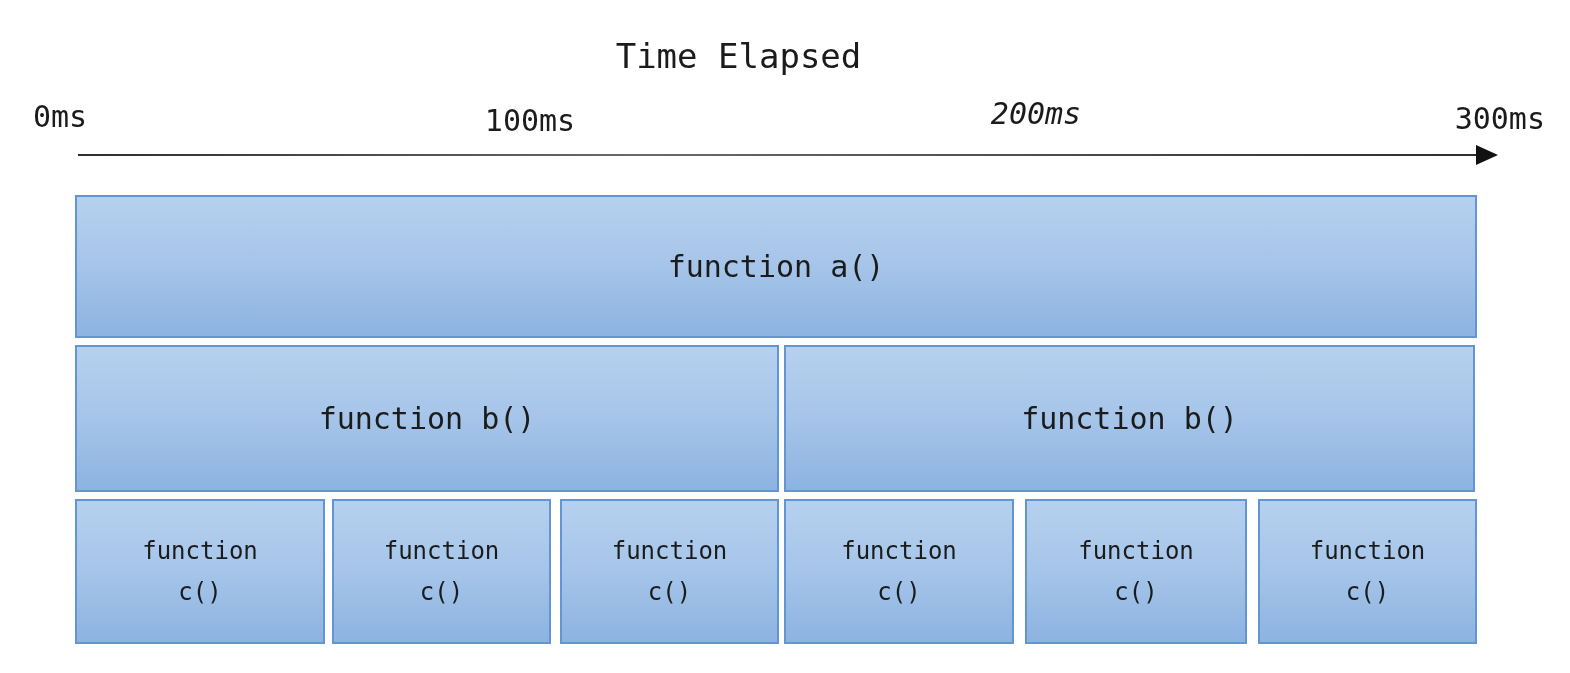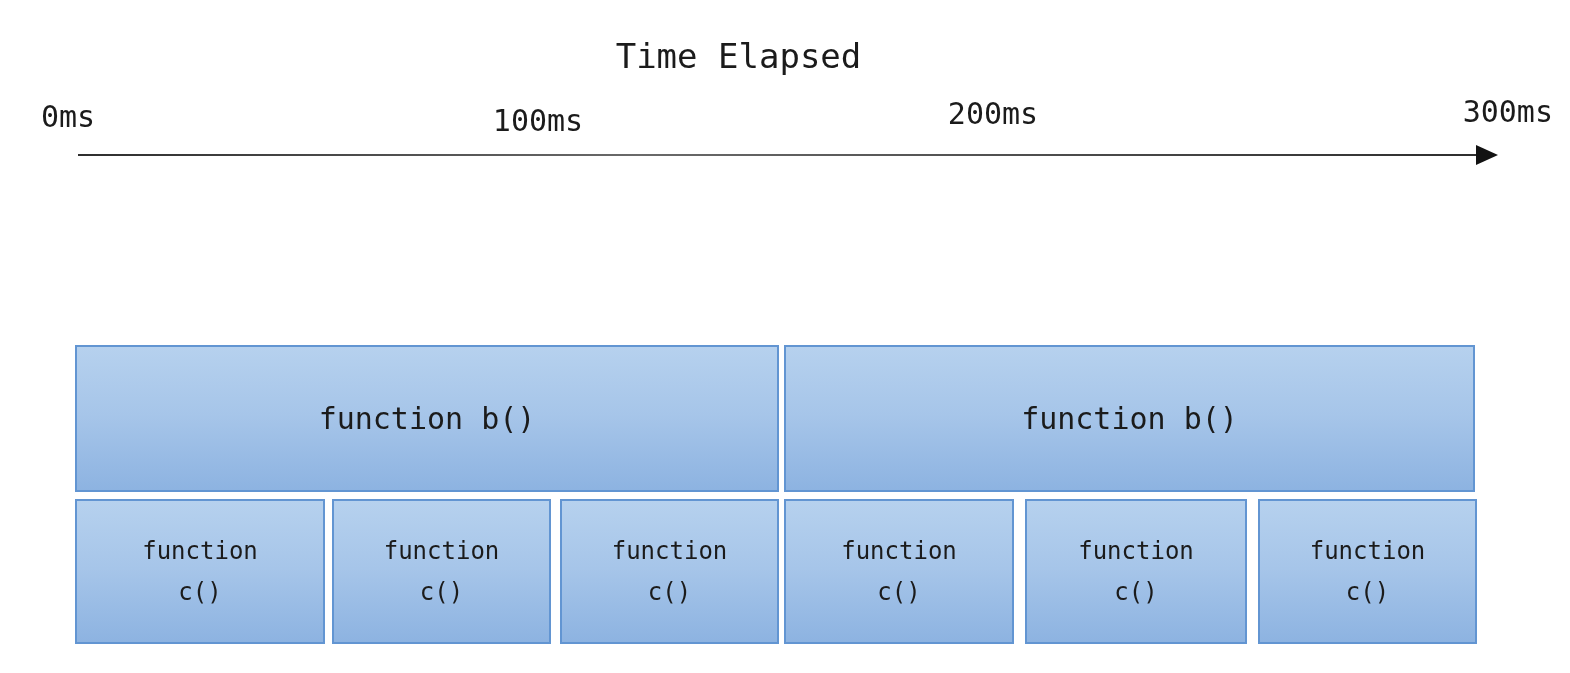--- a/index.html
+++ b/index.html
@@ -23,26 +23,25 @@
     left: 0;
     width: 1477px;
     text-align: center;
     font-size: 34px;
     white-space: nowrap;
   }
   .tick {
     position: absolute;
     font-size: 30px;
     white-space: nowrap;
-    margin-left: 8px;
   }
   .tick-0   { left: 33px;  top: 99px; }
   .tick-100 { left: 530px; top: 103px; transform: translateX(-50%); }
-  .tick-200 { left: 985px; top: 96px; transform: translateX(-50%); }
-  .tick-300 { left: 1545px; top: 94px; transform: translateX(-100%); }
+  .tick-200 { left: 1036px; top: 96px; transform: translateX(-50%); font-style: italic; }
+  .tick-300 { left: 1545px; top: 101px; transform: translateX(-100%); }
   .axis-line {
     position: absolute;
     left: 78px;
     top: 154px;
     width: 1400px;
     height: 2px;
     background: linear-gradient(90deg, #2e2e2e, #6a6a6a 40%, #2e2e2e);
   }
   .axis-arrowhead {
     position: absolute;
@@ -87,20 +86,23 @@
 
   <div>
     <span class="tick tick-0">0ms</span>
     <span class="tick tick-100">100ms</span>
     <span class="tick tick-200">200ms</span>
     <span class="tick tick-300">300ms</span>
     <div class="axis-line"></div>
     <div class="axis-arrowhead"></div>
   </div>
 
+  <div class="bar bar-a">
+    <span class="lbl-lg">function a()</span>
+  </div>
 
   <div class="bar bar-b1">
     <span class="lbl-lg">function b()</span>
   </div>
   <div class="bar bar-b2">
     <span class="lbl-lg">function b()</span>
   </div>
 
   <div class="bar bar-c1">
     <span class="lbl-sm">function</span>

